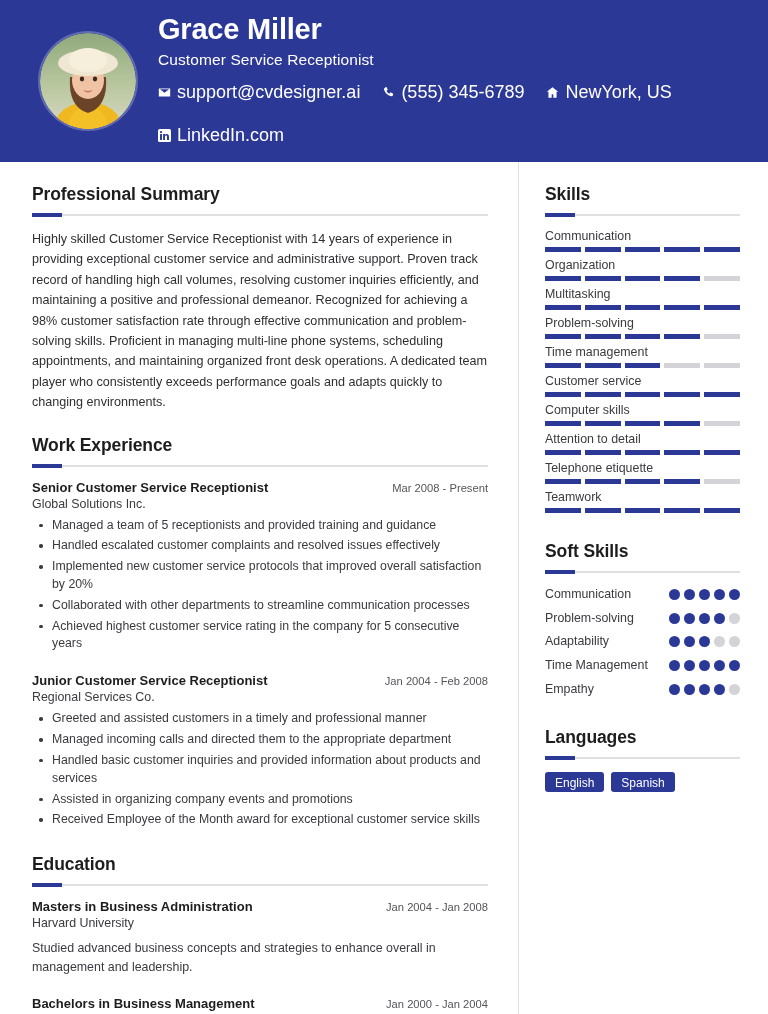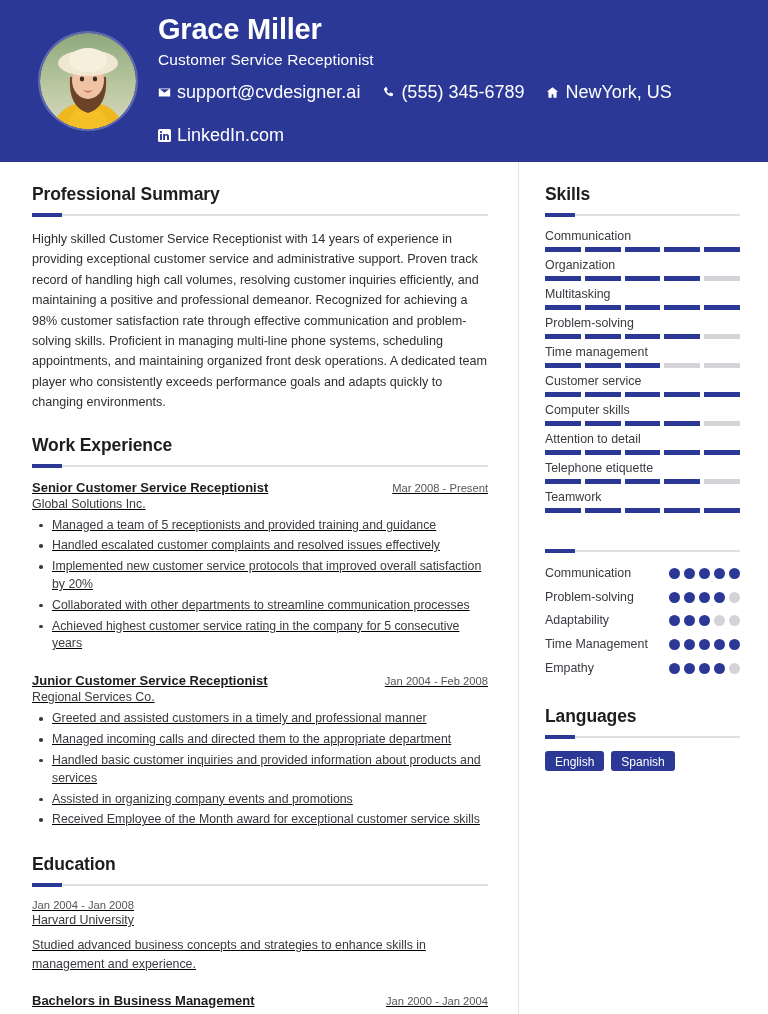--- a/index.html
+++ b/index.html
@@ -93,21 +93,21 @@
 
   
   .summary {
     font-size: 12.6px;
     line-height: 1.62;
     color: #2f2f33;
     text-align: left;
   }
 
   
-  .entry { margin-bottom: 2px; text-decoration: underline; }
+  .entry { margin-bottom: 2px; }
   .entry-top {
     display: flex;
     justify-content: space-between;
     align-items: baseline;
     gap: 12px;
   }
   .entry-title {
     font-size: 13px;
     font-weight: bold;
     color: #1d1d1f;
@@ -332,24 +332,25 @@
       </div>
 
       <div class="sec-gap"></div>
 
       <div>
         <div class="sec-title">Education</div>
         <div class="sec-rule"></div>
 
         <div class="entry">
           <div class="entry-top">
+            <div class="entry-title">Masters in Business Administration</div>
             <div class="entry-date">Jan 2004 - Jan 2008</div>
           </div>
           <div class="entry-org">Harvard University</div>
-          <div class="entry-desc">Studied advanced business concepts and strategies to enhance skills in management and experience.</div>
+          <div class="entry-desc">Studied advanced business concepts and strategies to enhance overall in management and leadership.</div>
         </div>
 
         <div class="block-gap"></div>
 
         <div class="entry">
           <div class="entry-top">
             <div class="entry-title">Bachelors in Business Management</div>
             <div class="entry-date">Jan 2000 - Jan 2004</div>
           </div>
         </div>
@@ -462,20 +463,21 @@
                 <span class="seg on"></span>
                 <span class="seg on"></span>
               </div>
             </div>
           </div>
       </div>
 
       <div class="sec-gap"></div>
 
       <div>
+        <div class="sec-title">Soft Skills</div>
         <div class="sec-rule"></div>
         <div id="soft-list">
             <div class="soft-row">
               <div class="soft-name">Communication</div>
               <div class="dots">
                 <span class="dot on"></span>
                 <span class="dot on"></span>
                 <span class="dot on"></span>
                 <span class="dot on"></span>
                 <span class="dot on"></span>

